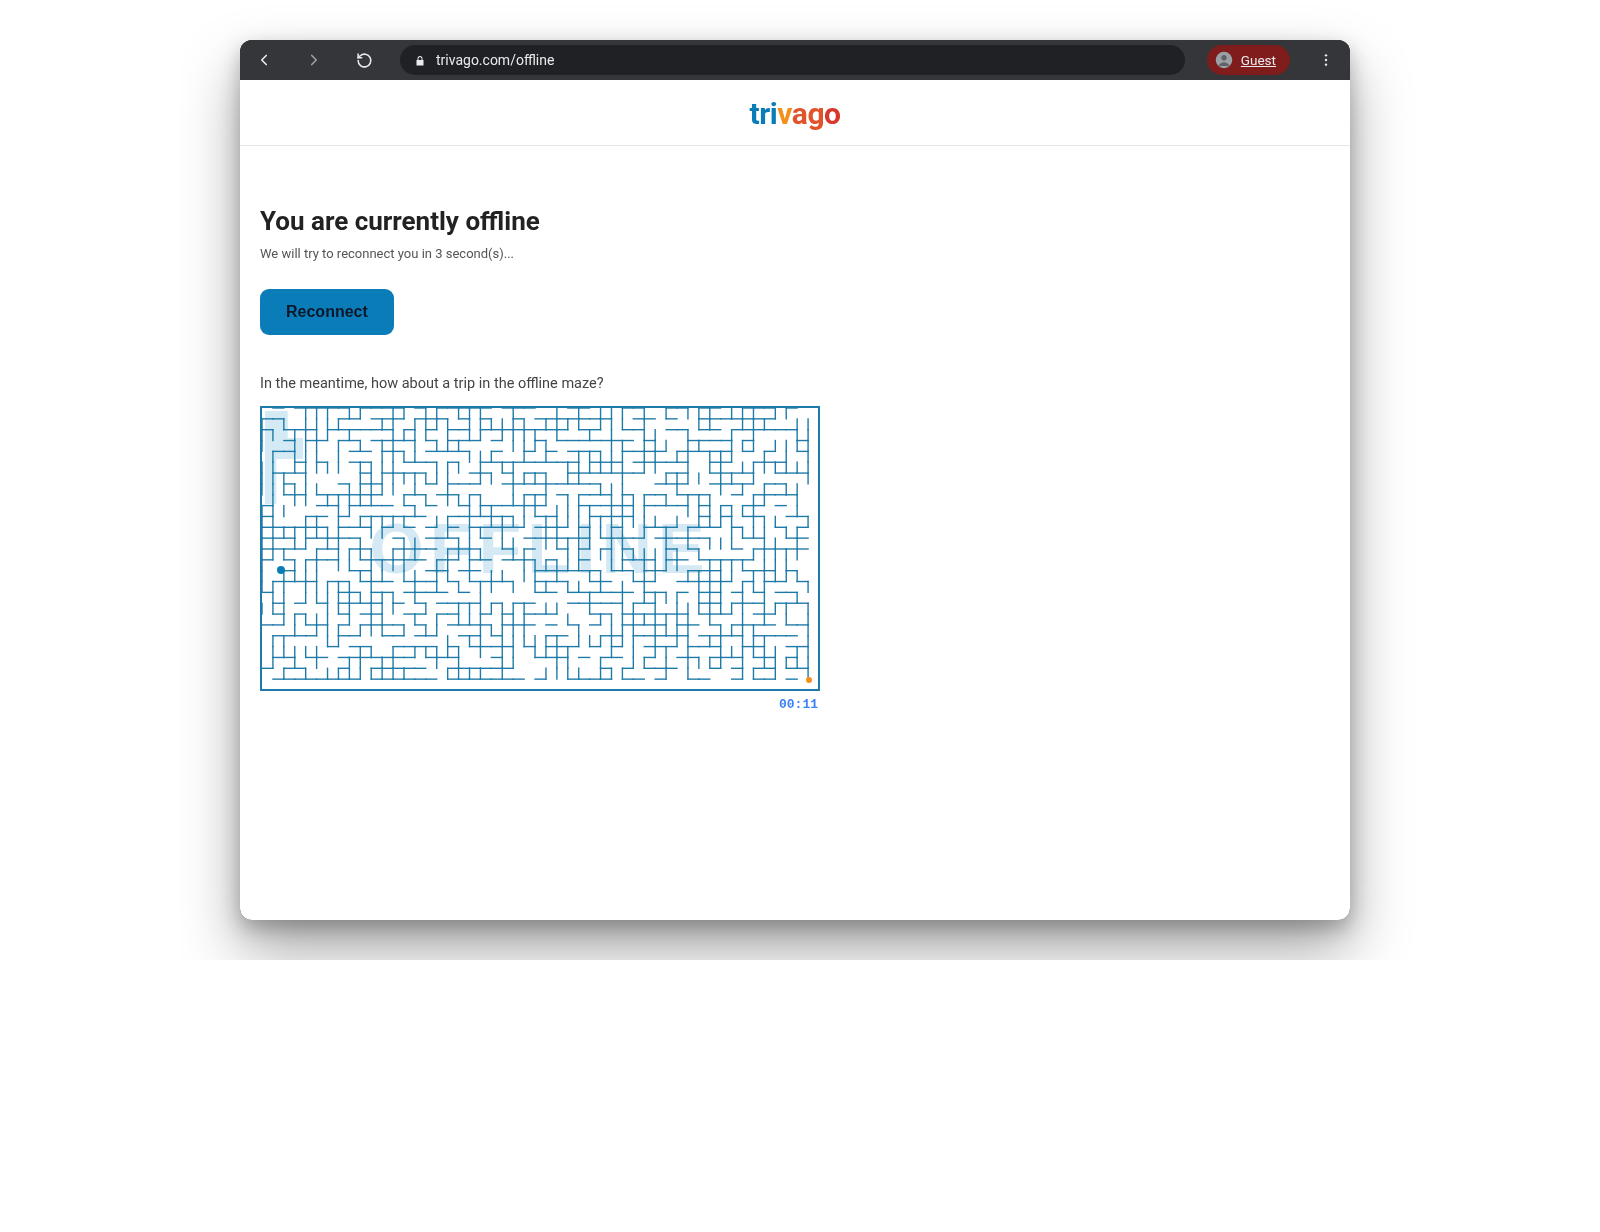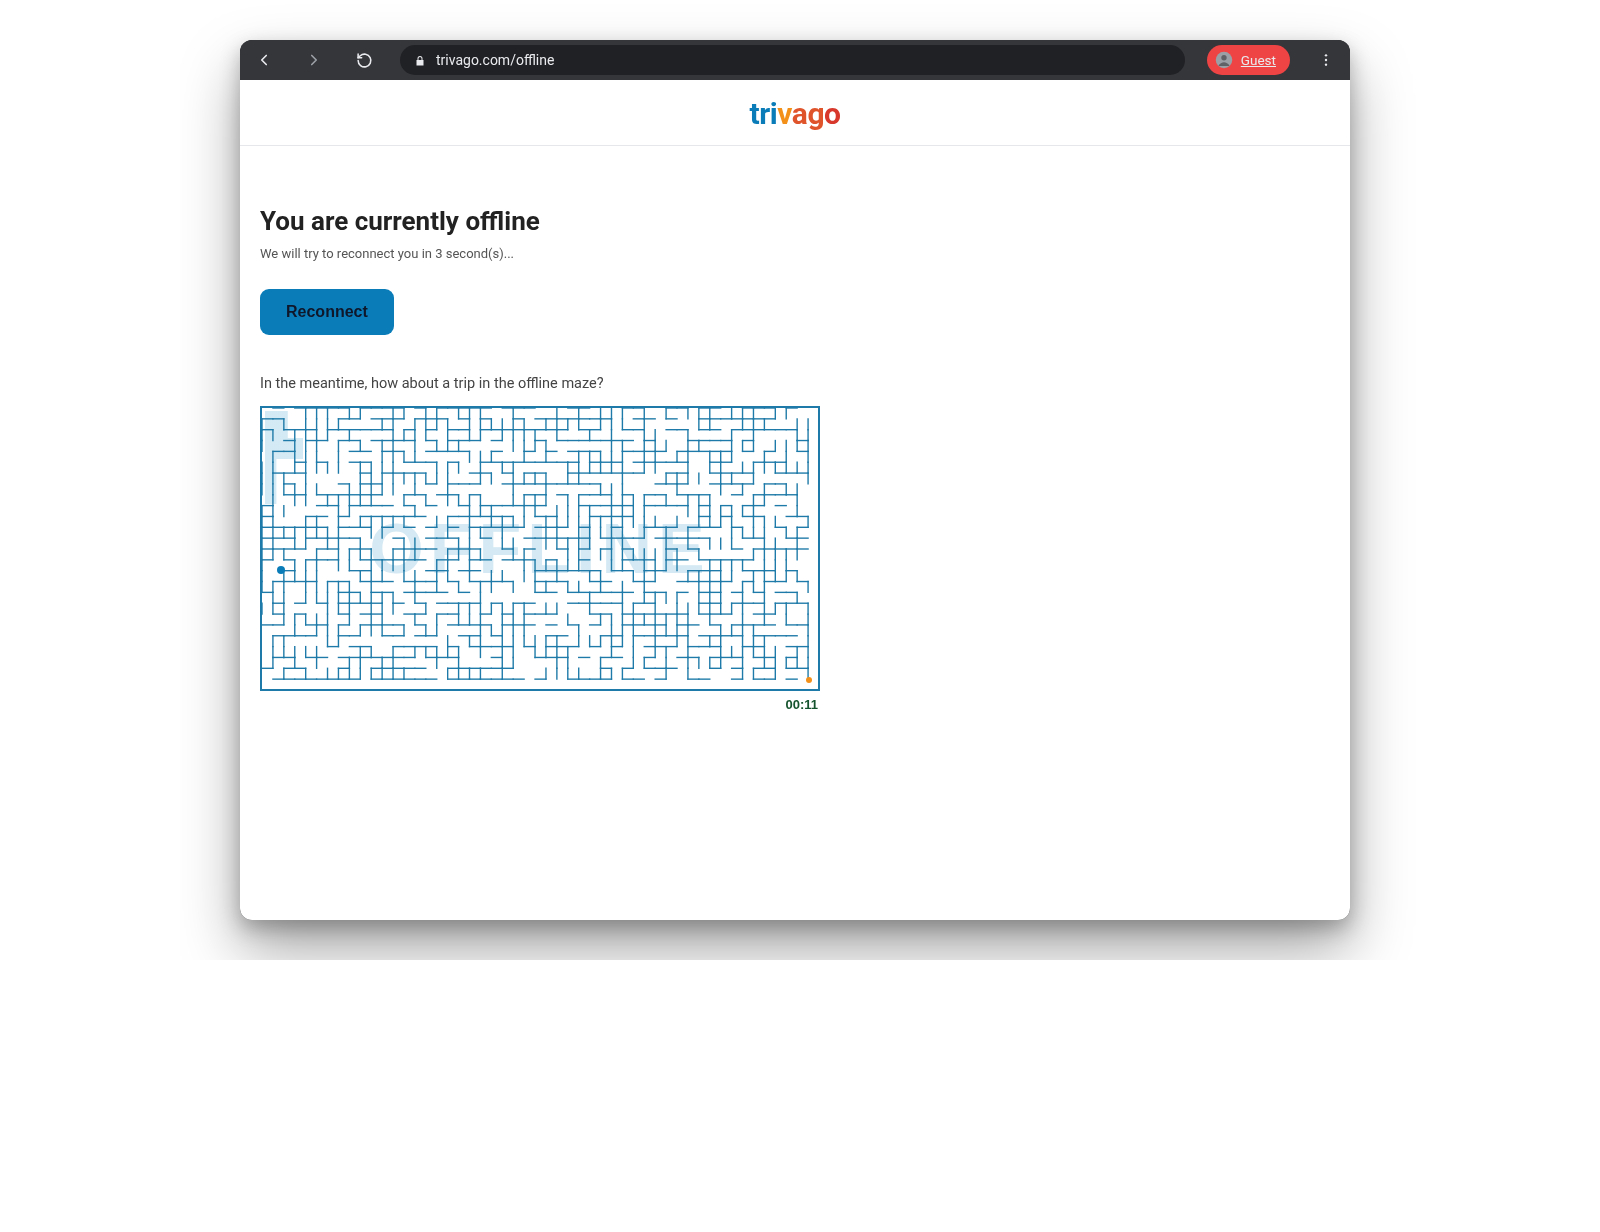--- a/index.html
+++ b/index.html
@@ -100,21 +100,21 @@
     display:flex;
     align-items:center;
     padding:0 14px;
     gap:10px;
     color:#e8eaed;
     font-size:14px;
   }
   .lock-ico { width:12px; height:12px; display:inline-block; }
   .guest-pill {
     display:flex; align-items:center; gap:8px;
-    background:#ef4444;
+    background:#7f1d1d;
     color:#e8eaed;
     height:30px; border-radius:15px;
     padding:0 14px 0 8px;
     font-size:13.5px;
     cursor:pointer;
     text-decoration:underline;
   }
   .guest-pill .avatar-ico { width:18px; height:18px; }
   .kebab {
     width:28px;height:28px;display:flex;align-items:center;justify-content:center;color:#e8eaed;cursor:pointer;
@@ -228,24 +228,24 @@
     font-weight:800;
     letter-spacing:6px;
     color:#d4e9f3;
     font-family: "Arial Black", Arial, sans-serif;
     user-select:none;
   }
   .timer {
     text-align:right;
     font-size:13px;
     font-weight:700;
-    color:#14532d;
+    color:#3b82f6;
     margin-top:6px;
     padding-right:2px;
-    font-family: Liberation Sans, sans-serif;
+    font-family: Liberation Mono, monospace;
   }
 </style>
 </head>
 <body>
 
 <div class="viewport-frame">
 
   <div class="chrome-top">
 
     <div class="toolbar">

